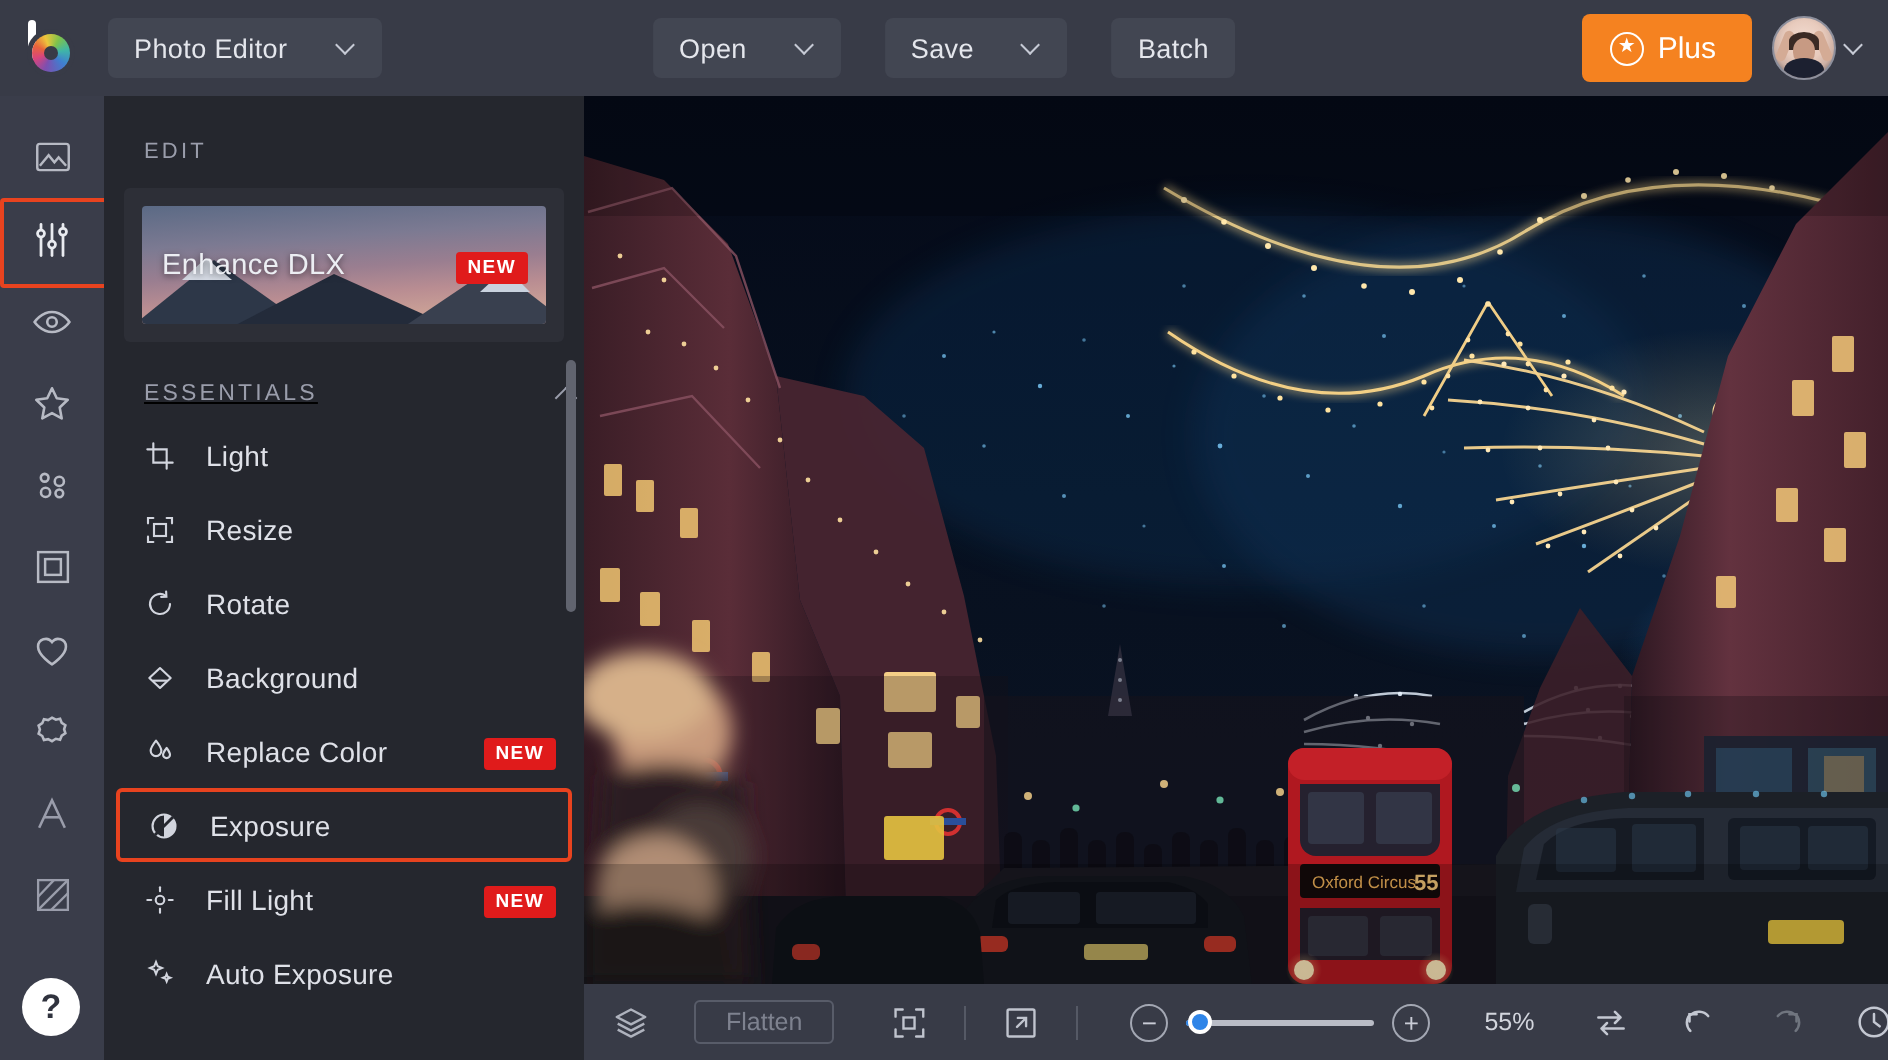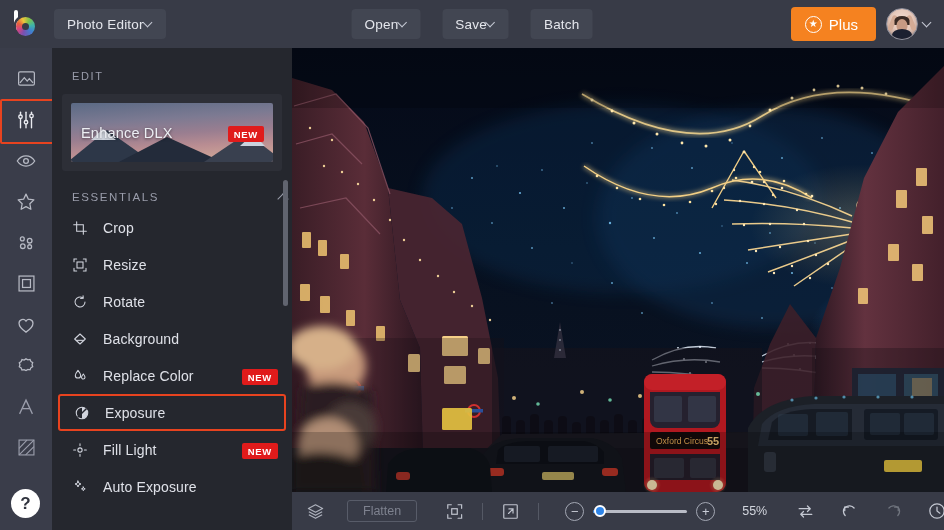--- a/index.html
+++ b/index.html
@@ -39,21 +39,21 @@
         #eec53c 140deg, #7ec24b 190deg, #3fb5a8 240deg,
         #3f7fd0 290deg, #7d4fb0 360deg);
     box-shadow: 0 0 0 2.5px #383b47;
   }
   .logo .ball::after {
     content: ""; position: absolute; left: 6px; top: 6px;
     width: 7px; height: 7px; border-radius: 50%; background: #383b47;
   }
 
   .hdr-btn {
-    height: 30px; display: flex; align-items: center; gap: 0;
+    height: 30px; display: flex; align-items: center; gap: 25px;
     padding: 0 13px; border-radius: 4px;
     background: #424652;
     color: #e4e6ec; font-size: 13.5px; letter-spacing: .2px;
     cursor: pointer; white-space: nowrap; border: none;
     font-family: "Liberation Sans", sans-serif;
   }
   .title-btn { margin-left: 2px; }
 
   .center-group {
     position: absolute; left: 50%; transform: translateX(-50%);
@@ -197,21 +197,21 @@
   .badge-new {
     background: #e01b1b; color: #fff; font-size: 9.5px; font-weight: bold;
     letter-spacing: .7px; padding: 2.5px 6px; border-radius: 2px;
   }
   .promo-badge {
     position: absolute; right: 9px; top: 50%; transform: translateY(-50%); z-index: 3;
   }
 
   .section-head {
     display: flex; align-items: flex-start; justify-content: space-between;
-    padding: 20px 3px 0 20px; cursor: pointer;
+    padding: 20px 3px 0 20px; cursor: pointer; text-decoration: underline;
   }
   .section-head .lbl {
     font-size: 11.5px; letter-spacing: 1.6px; color: #9a9dab;
   }
   .caret-up {
     width: 11px; height: 11px; position: relative;
   }
   .caret-up::before {
     content: ""; position: absolute; left: 1px; top: 4px;
     width: 7px; height: 7px;
@@ -454,21 +454,21 @@
 
       <div class="menu">
 
         <div class="menu-item">
           <span class="mi-icon">
             <svg width="16" height="16" viewBox="0 0 24 24" fill="none" stroke="#d2d5de" stroke-width="1.6" stroke-linecap="round">
               <path d="M7 2.5v14.5h14.5"></path>
                 <path d="M2.5 7H17v14.5"></path>
             </svg>
           </span>
-          <span class="mi-label">Crop</span>
+          <span class="mi-label">Light</span>
         </div>
 
         <div class="menu-item">
           <span class="mi-icon">
             <svg width="16" height="16" viewBox="0 0 24 24" fill="none" stroke="#d2d5de" stroke-width="1.6" stroke-linecap="round">
               <rect x="7.5" y="7.5" width="9" height="9"></rect>
               <path d="M3 7V3h4M21 7V3h-4M3 17v4h4M21 17v4h-4"></path>
             </svg>
           </span>
           <span class="mi-label">Resize</span>

